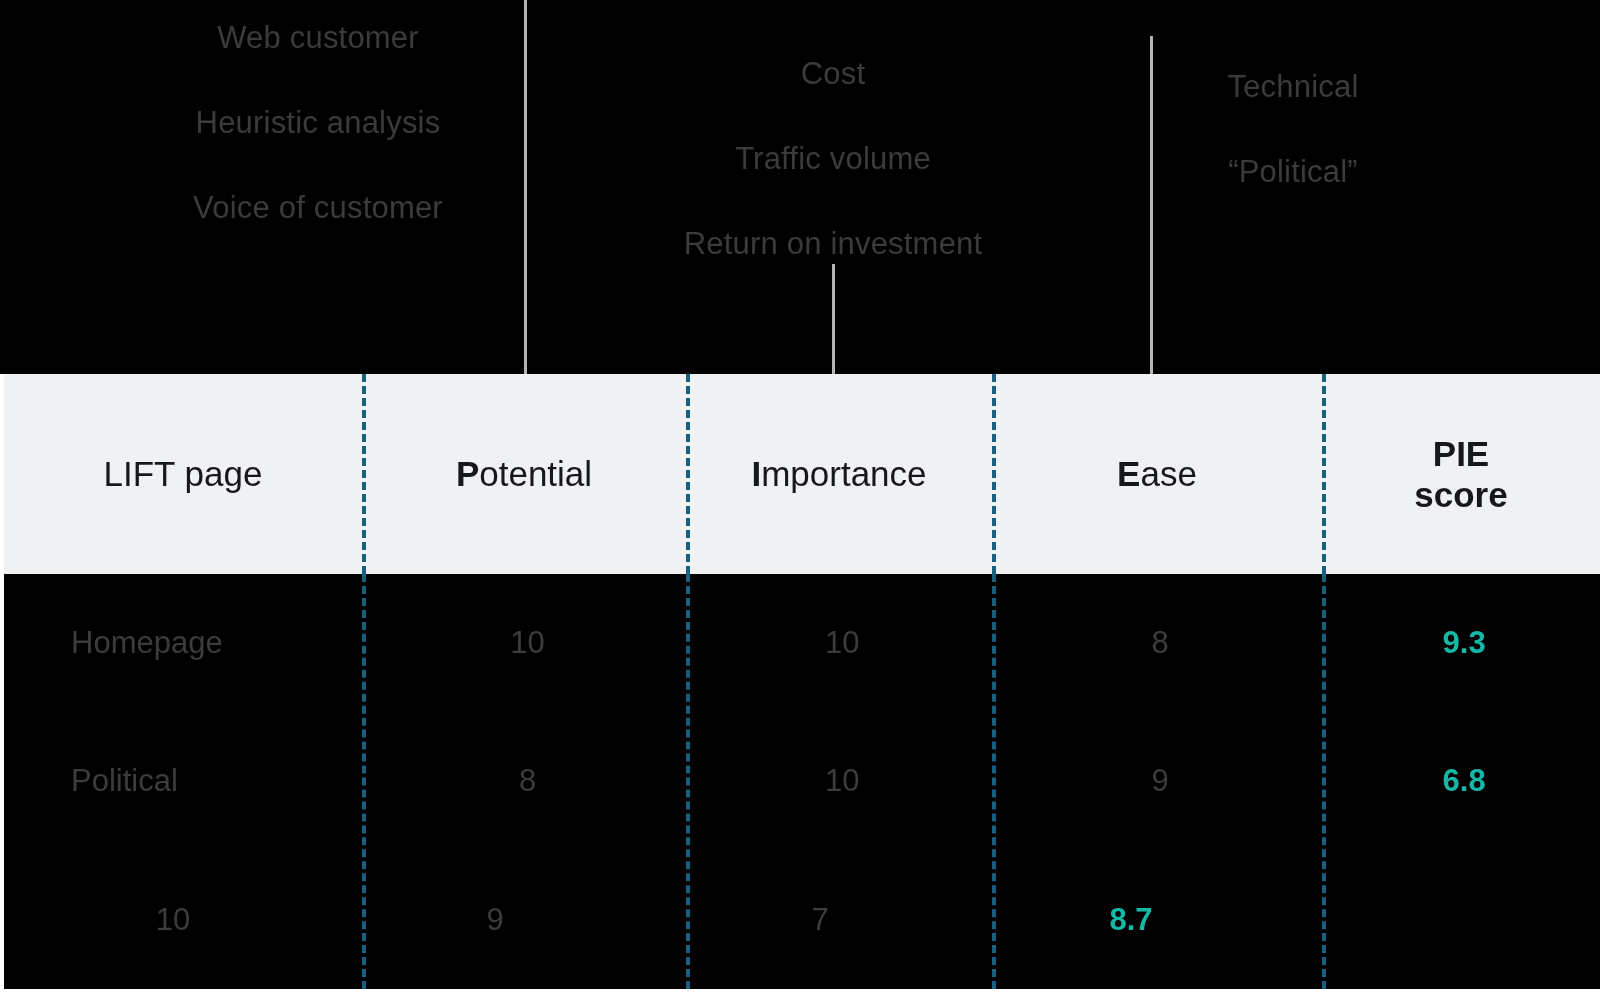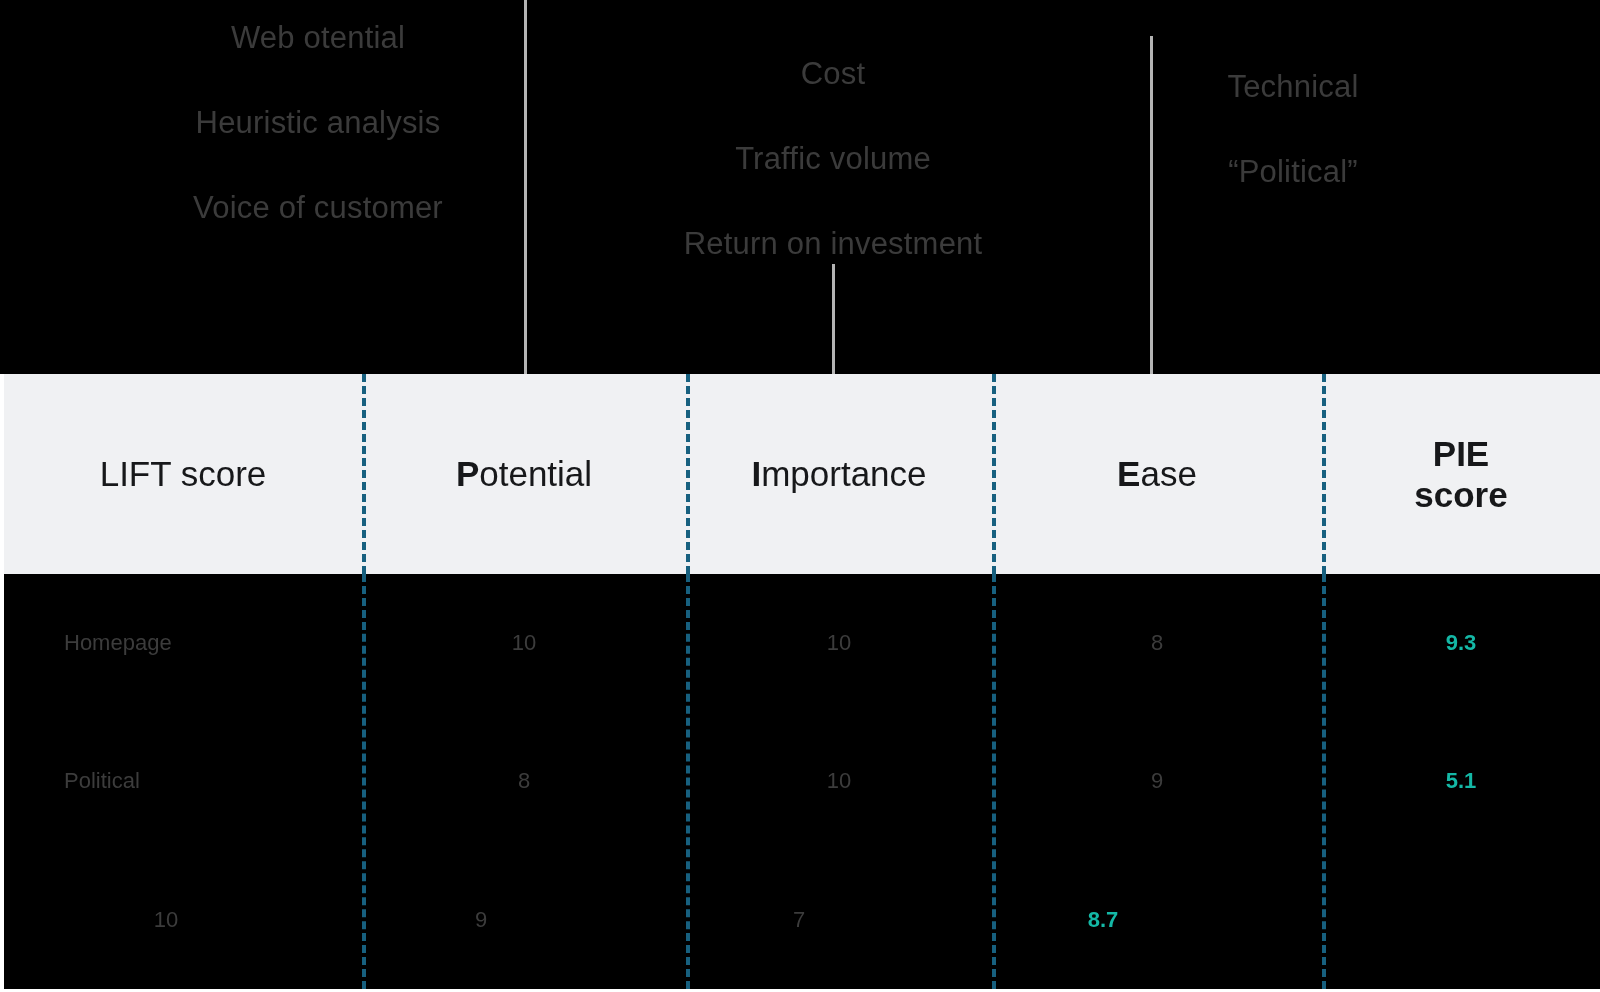--- a/index.html
+++ b/index.html
@@ -105,23 +105,24 @@
 
   .trow {
     display: flex;
     width: 100%;
     height: 138.33px;
     position: relative;
     z-index: 2;
   }
   .trow .cell {
     height: 100%;
-    font-size: 22px;
+    font-size: 31px;
     color: #3c3c3c;
     font-weight: 400;
+    margin-left: 7px;
   }
   .trow .c0 {
     justify-content: flex-start;
     padding-left: 60px;
   }
   .trow .c4 {
     font-weight: 700;
     color: #14b8a6;
   }
 
@@ -135,21 +136,21 @@
     z-index: 3;
     pointer-events: none;
   }
 </style>
 </head>
 <body>
 
 <div id="stage">
 
   <div class="ann-group" style="left: 118px; top: 22px; width: 400px;">
-    <div class="ann-line">Web otential</div>
+    <div class="ann-line">Web customer</div>
     <div class="ann-line">Heuristic analysis</div>
     <div class="ann-line">Voice of customer</div>
   </div>
 
   <div class="ann-group" style="left: 633px; top: 22px; width: 400px; margin-top: 36px;">
     <div class="ann-line">Cost</div>
     <div class="ann-line">Traffic volume</div>
     <div class="ann-line">Return on investment</div>
   </div>
 
@@ -160,21 +161,21 @@
 
   <div class="connector" style="left: 524px; top: -4px; height: 410px;"></div>
   <div class="connector" style="left: 832px; top: 264px; height: 144px;"></div>
   <div class="connector" style="left: 1150px; top: 36px; height: 376px;"></div>
 
   <div class="table-wrap">
 
     <div class="thead">
       <div class="row">
         <div class="cell c0">
-          <span>LIFT score</span>
+          <span>LIFT page</span>
         </div>
         <div class="cell c1">
           <span><b>P</b><span>otential</span></span>
         </div>
         <div class="cell c2">
           <span><b>I</b><span>mportance</span></span>
         </div>
         <div class="cell c3">
           <span><b>E</b><span>ase</span></span>
         </div>
@@ -196,21 +197,21 @@
         <div class="cell c2">10</div>
         <div class="cell c3">8</div>
         <div class="cell c4">9.3</div>
       </div>
 
       <div class="trow">
         <div class="cell c0">Political</div>
         <div class="cell c1">8</div>
         <div class="cell c2">10</div>
         <div class="cell c3">9</div>
-        <div class="cell c4">5.1</div>
+        <div class="cell c4">6.8</div>
       </div>
 
       <div class="trow">
         <div class="cell c1">10</div>
         <div class="cell c2">9</div>
         <div class="cell c3">7</div>
         <div class="cell c4">8.7</div>
       </div>
 
       <div class="vdash" style="left: 358px;"></div>

